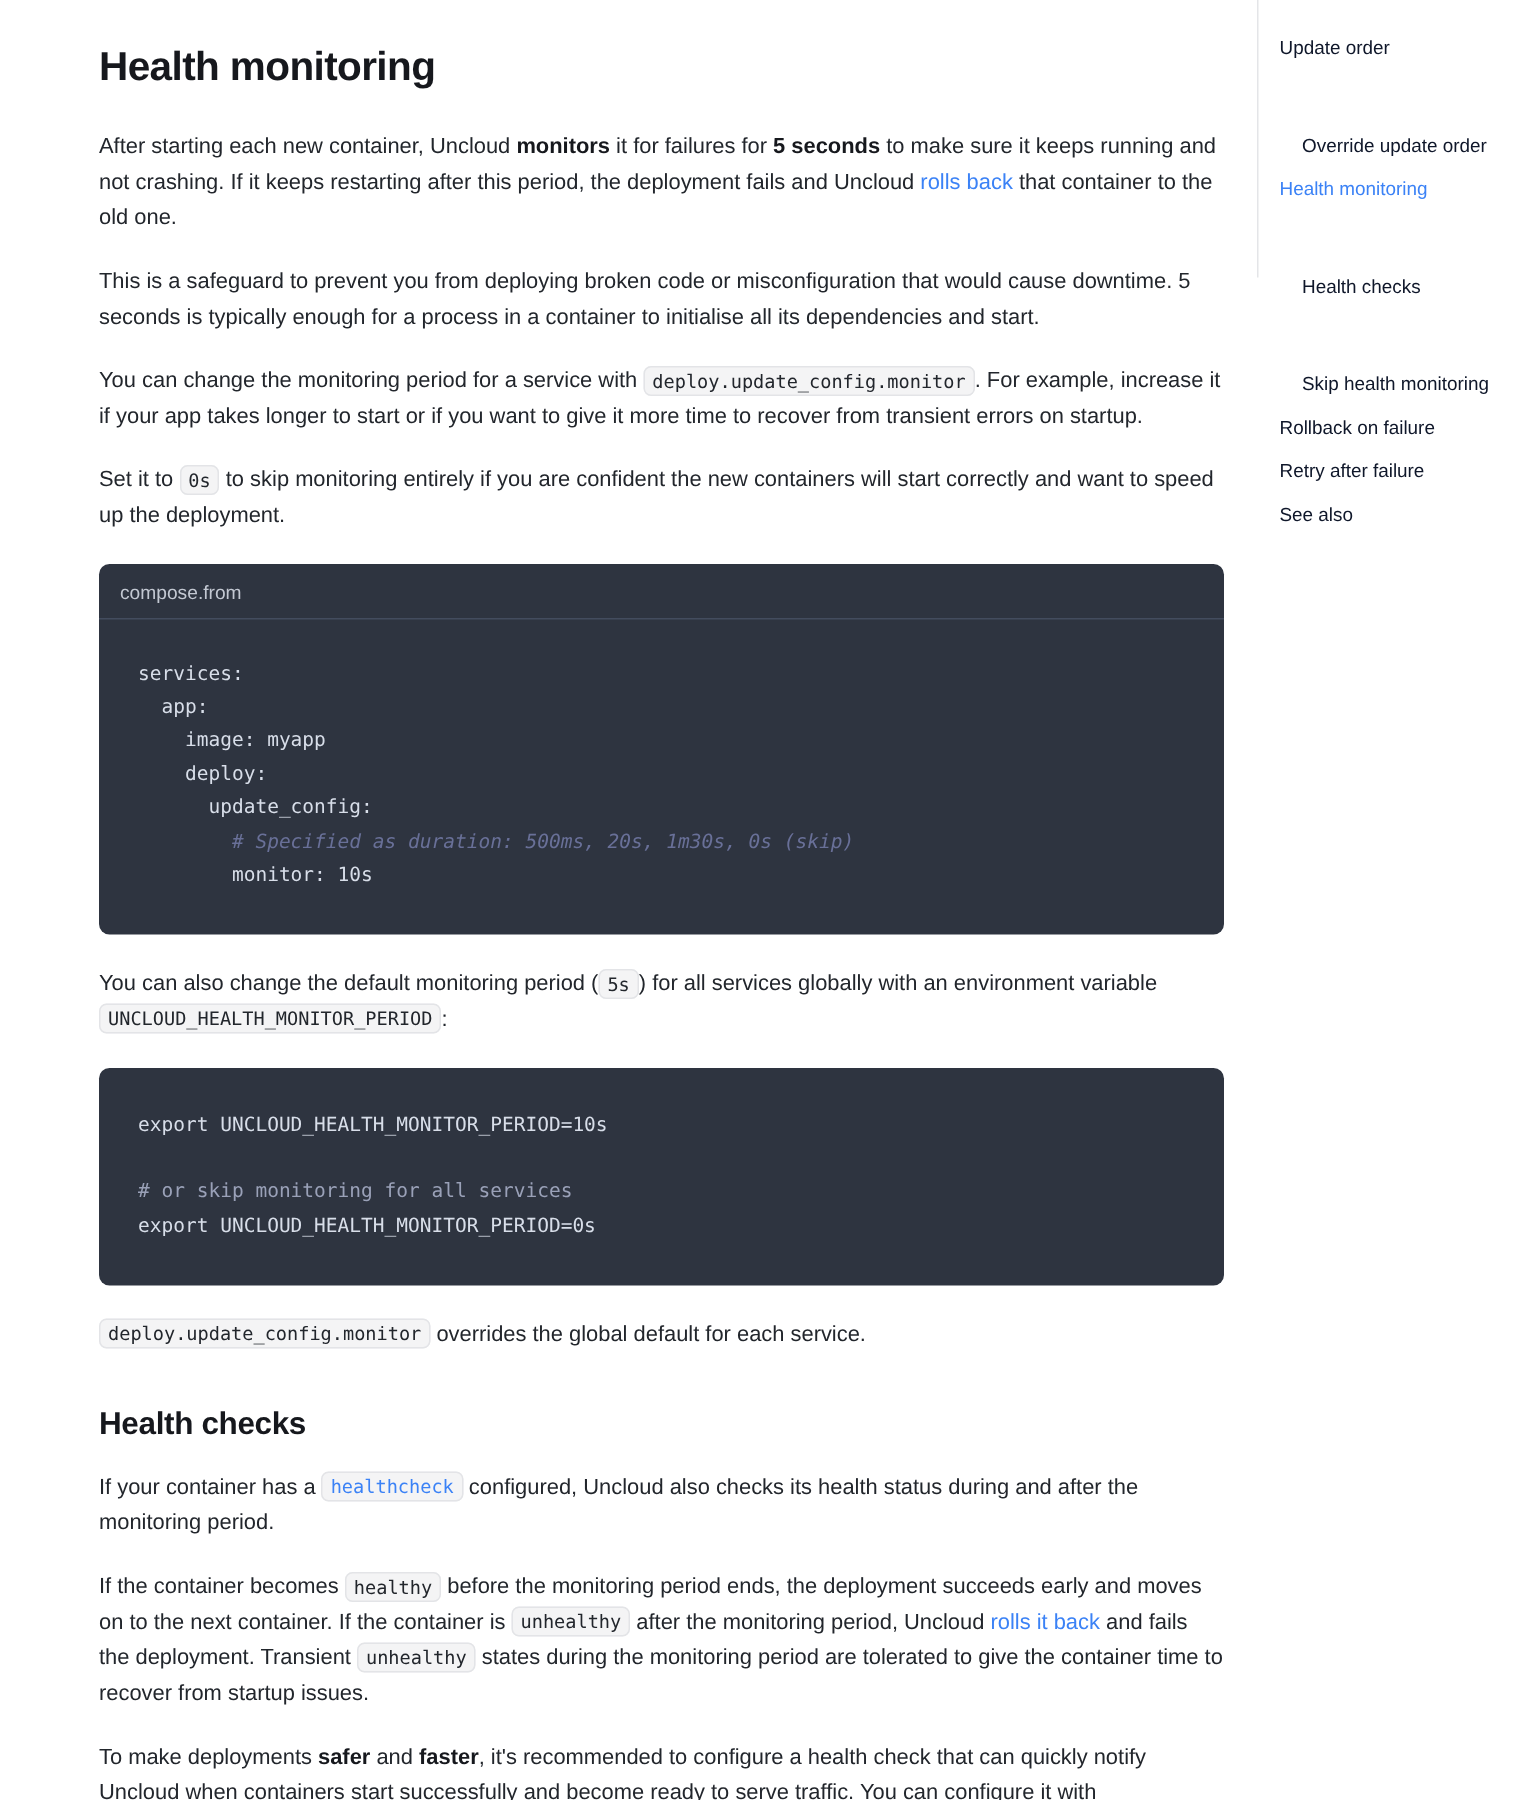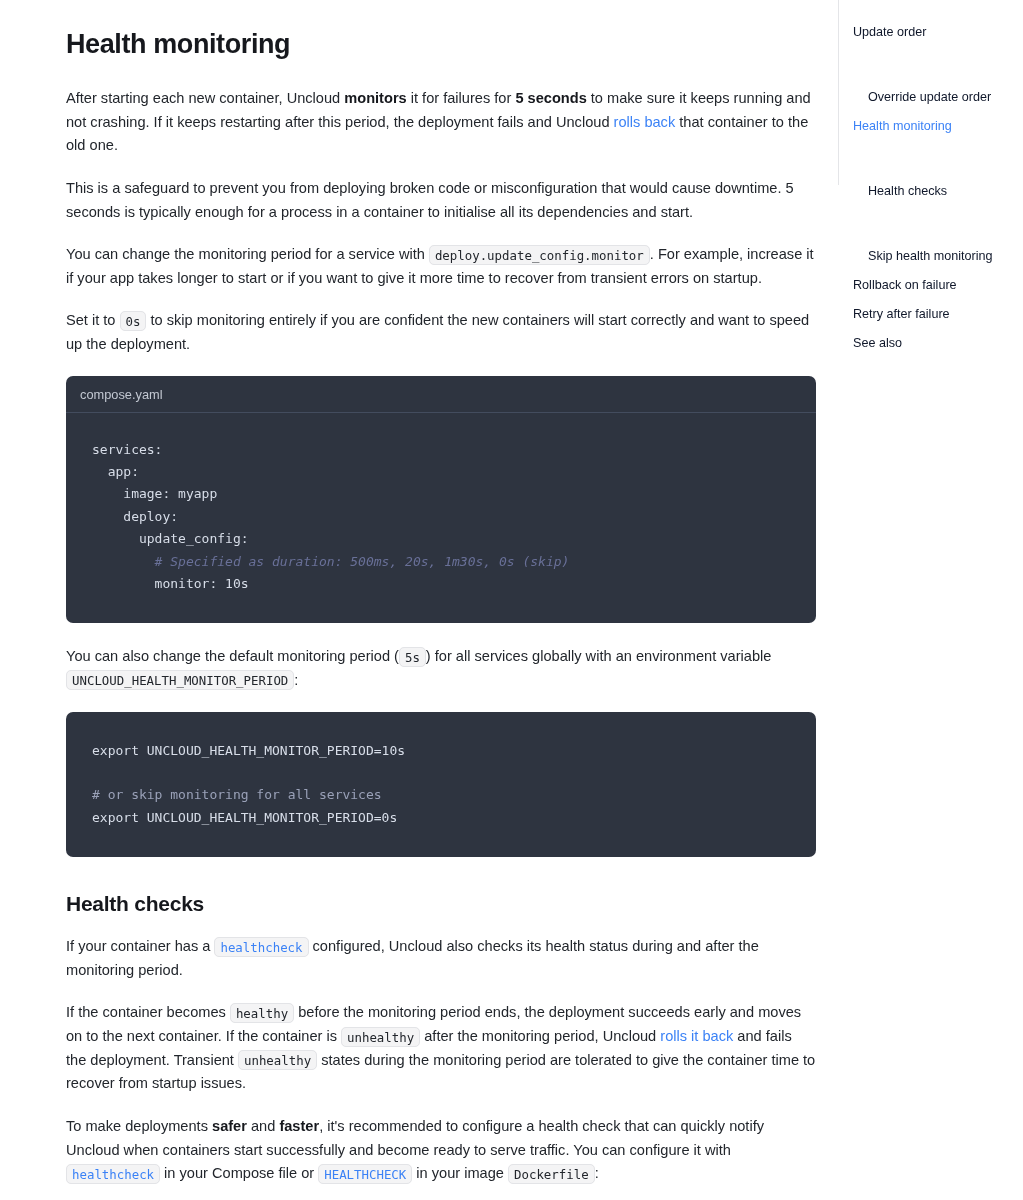--- a/index.html
+++ b/index.html
@@ -131,39 +131,40 @@
 
     <p class="para"><span>After starting each new container, Uncloud </span><strong>monitors</strong><span> it for failures for </span><strong>5 seconds</strong><span> to make sure it keeps running and not crashing. If it keeps restarting after this period, the deployment fails and Uncloud </span><a class="link" href="#">rolls back</a><span> that container to the old one.</span></p>
 
     <p class="para">This is a safeguard to prevent you from deploying broken code or misconfiguration that would cause downtime. 5 seconds is typically enough for a process in a container to initialise all its dependencies and start.</p>
 
     <p class="para"><span>You can change the monitoring period for a service with </span><code class="inline">deploy.update_config.monitor</code><span>. For example, increase it if your app takes longer to start or if you want to give it more time to recover from transient errors on startup.</span></p>
 
     <p class="para"><span>Set it to </span><code class="inline">0s</code><span> to skip monitoring entirely if you are confident the new containers will start correctly and want to speed up the deployment.</span></p>
 
     <div class="codeblock">
-      <div class="cb-header">compose.yaml</div>
+      <div class="cb-header">compose.from</div>
       <pre class="cb-body"><span>services:</span>
 <span>  app:</span>
 <span>    image: myapp</span>
 <span>    deploy:</span>
 <span>      update_config:</span>
 <span class="cm-comment">        # Specified as duration: 500ms, 20s, 1m30s, 0s (skip)</span>
 <span>        monitor: 10s</span></pre>
     </div>
 
     <p class="para"><span>You can also change the default monitoring period (</span><code class="inline">5s</code><span>) for all services globally with an environment variable </span><code class="inline">UNCLOUD_HEALTH_MONITOR_PERIOD</code><span>:</span></p>
 
     <div class="codeblock">
       <pre class="cb-body nopad-top"><span>export UNCLOUD_HEALTH_MONITOR_PERIOD=10s</span>
 
 <span class="cm-comment-sh"># or skip monitoring for all services</span>
 <span>export UNCLOUD_HEALTH_MONITOR_PERIOD=0s</span></pre>
     </div>
 
+    <p class="para"><code class="inline">deploy.update_config.monitor</code><span> overrides the global default for each service.</span></p>
 
     <h2 class="doc-h2">Health checks</h2>
 
     <p class="para"><span>If your container has a </span><code class="inline linkish">healthcheck</code><span> configured, Uncloud also checks its health status during and after the monitoring period.</span></p>
 
     <p class="para"><span>If the container becomes </span><code class="inline">healthy</code><span> before the monitoring period ends, the deployment succeeds early and moves on to the next container. If the container is </span><code class="inline">unhealthy</code><span> after the monitoring period, Uncloud </span><a class="link" href="#">rolls it back</a><span> and fails the deployment. Transient </span><code class="inline">unhealthy</code><span> states during the monitoring period are tolerated to give the container time to recover from startup issues.</span></p>
 
     <p class="para"><span>To make deployments </span><strong>safer</strong><span> and </span><strong>faster</strong><span>, it's recommended to configure a health check that can quickly notify Uncloud when containers start successfully and become ready to serve traffic. You can configure it with </span><code class="inline linkish">healthcheck</code><span> in your Compose file or </span><code class="inline linkish">HEALTHCHECK</code><span> in your image </span><code class="inline">Dockerfile</code><span>:</span></p>
 
     <div class="codeblock">

